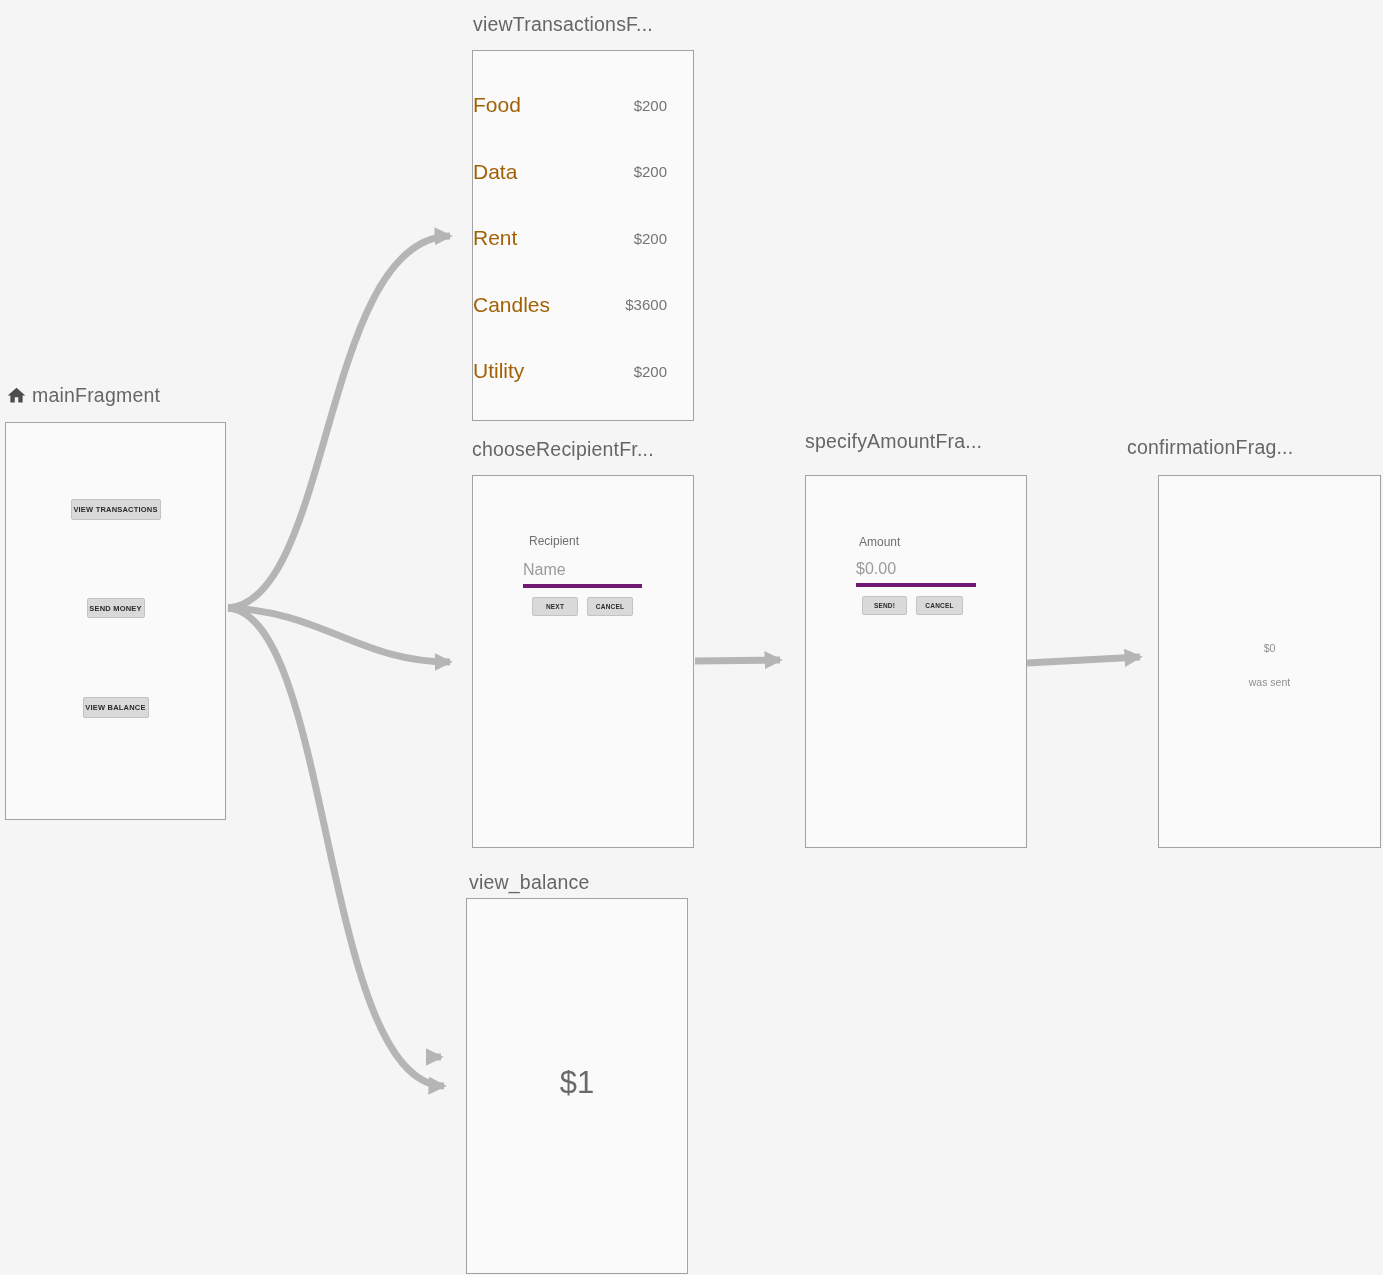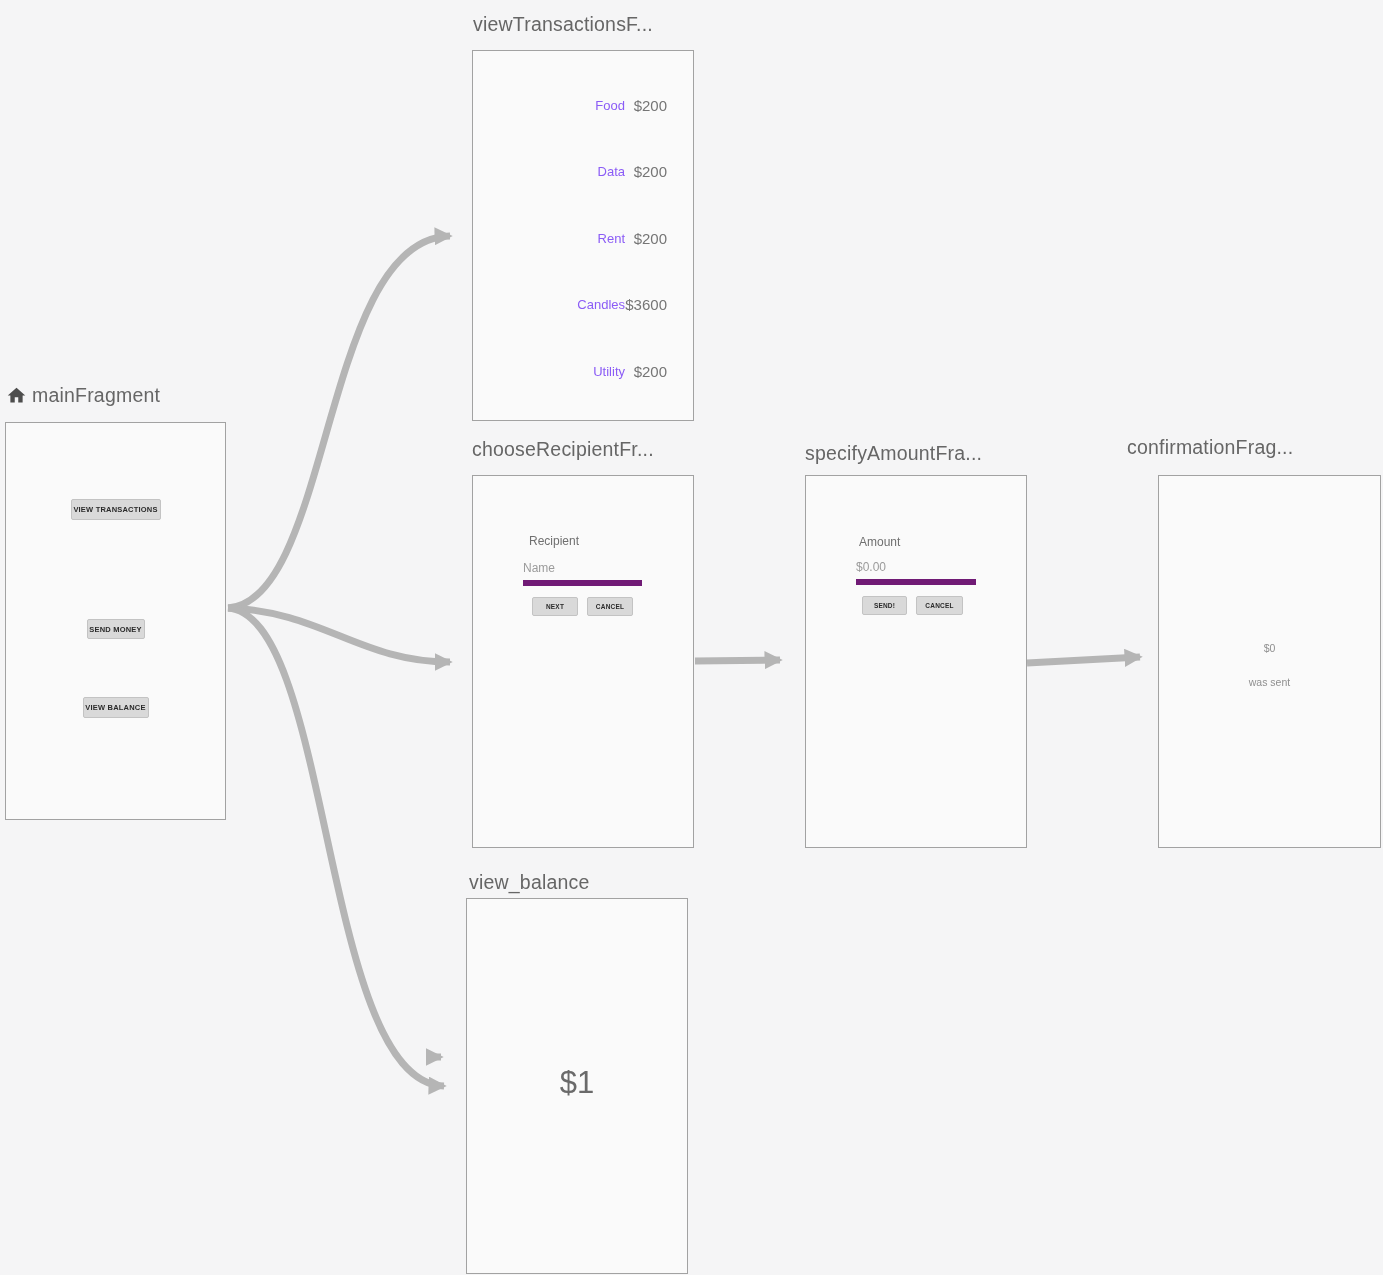--- a/index.html
+++ b/index.html
@@ -12,37 +12,37 @@
   }
   .panel-title {
     position:absolute; font-size:19.5px; color:#666; letter-spacing:0.2px;
     display:flex; align-items:center; gap:5px; white-space:nowrap;
   }
   .home-ic { width:21px; height:21px; fill:#4d4d4d; flex:0 0 auto; }
 
   
   .tx-list { padding-top:21px; }
   .tx-row { display:flex; align-items:center; height:66.5px; }
-  .tx-label { width:152px; text-align:right; font-size:13px; color:#8b5cf6; }
+  .tx-label { width:152px; text-align:left; font-size:21px; color:#a16207; }
   .tx-amount { flex:1; text-align:right; padding-right:26px; font-size:15px; color:#757575; }
 
   
   .abtn {
     position:absolute; background:#d9d9d9; border:1px solid #c3c3c3;
     border-radius:2px; color:#2a2a2a; font-weight:600;
     display:flex; align-items:center; justify-content:center;
     letter-spacing:0.2px; white-space:nowrap; cursor:default;
   }
   .abtn.main { font-size:7.5px; left:50%; transform:translateX(-50%); }
   .abtn.small { font-size:6.5px; }
 
   .field-label { position:absolute; font-size:12px; color:#6f6f6f; }
   .field-input {
-    position:absolute; font-size:12px; color:#9b9b9b;
-    border-bottom:6px solid #701a75; padding-bottom:5px;
+    position:absolute; font-size:16px; color:#9b9b9b;
+    border-bottom:4px solid #701a75; padding-bottom:5px;
   }
 
   .confirm-box { position:absolute; left:0; right:0; text-align:center; color:#8f8f8f; }
   .confirm-amount { font-size:10.5px; }
   .confirm-msg { font-size:10.5px; margin-top:22px; }
 
   .balance-value {
     position:absolute; left:0; right:0; top:166px; text-align:center;
     font-size:31px; color:#6a6a6a;
   }
@@ -98,35 +98,35 @@
   </div>
 
   <div class="panel-title" style="left:6px; top:384px;">
     <svg class="home-ic" viewBox="0 0 24 24">
       <path d="M10 20v-6h4v6h5v-8h3L12 3 2 12h3v8z"></path>
     </svg>
     <span>mainFragment</span>
   </div>
   <div class="panel" style="left:5px; top:422px; width:221px; height:398px;">
     <div class="abtn main" style="top:76px; width:90px; height:21px;">VIEW TRANSACTIONS</div>
-    <div class="abtn main" style="top:175px; width:58px; height:20px;margin-top:21px;">SEND MONEY</div>
+    <div class="abtn main" style="top:175px; width:58px; height:20px;">SEND MONEY</div>
     <div class="abtn main" style="top:274px; width:66px; height:21px;">VIEW BALANCE</div>
   </div>
 
   <div class="panel-title" style="left:472px; top:438px;">
     <span>chooseRecipientFr...</span>
   </div>
   <div class="panel" style="left:472px; top:475px; width:222px; height:373px;">
     <div class="field-label" style="left:56px; top:58px;">Recipient</div>
     <div class="field-input" style="left:50px; top:85px; width:119px;">Name</div>
     <div class="abtn small" style="left:59px; top:121px; width:46px; height:19px;">NEXT</div>
     <div class="abtn small" style="left:114px; top:121px; width:46px; height:19px;">CANCEL</div>
   </div>
 
-  <div class="panel-title" style="left:805px; top:442px;justify-content:flex-end;">
+  <div class="panel-title" style="left:805px; top:430px;justify-content:flex-end;">
     <span>specifyAmountFra...</span>
   </div>
   <div class="panel" style="left:805px; top:475px; width:222px; height:373px;">
     <div class="field-label" style="left:53px; top:59px;">Amount</div>
     <div class="field-input" style="left:50px; top:84px; width:120px;">$0.00</div>
     <div class="abtn small" style="left:56px; top:120px; width:45px; height:19px;">SEND!</div>
     <div class="abtn small" style="left:110px; top:120px; width:47px; height:19px;">CANCEL</div>
   </div>
 
   <div class="panel-title" style="left:1127px; top:436px;">

